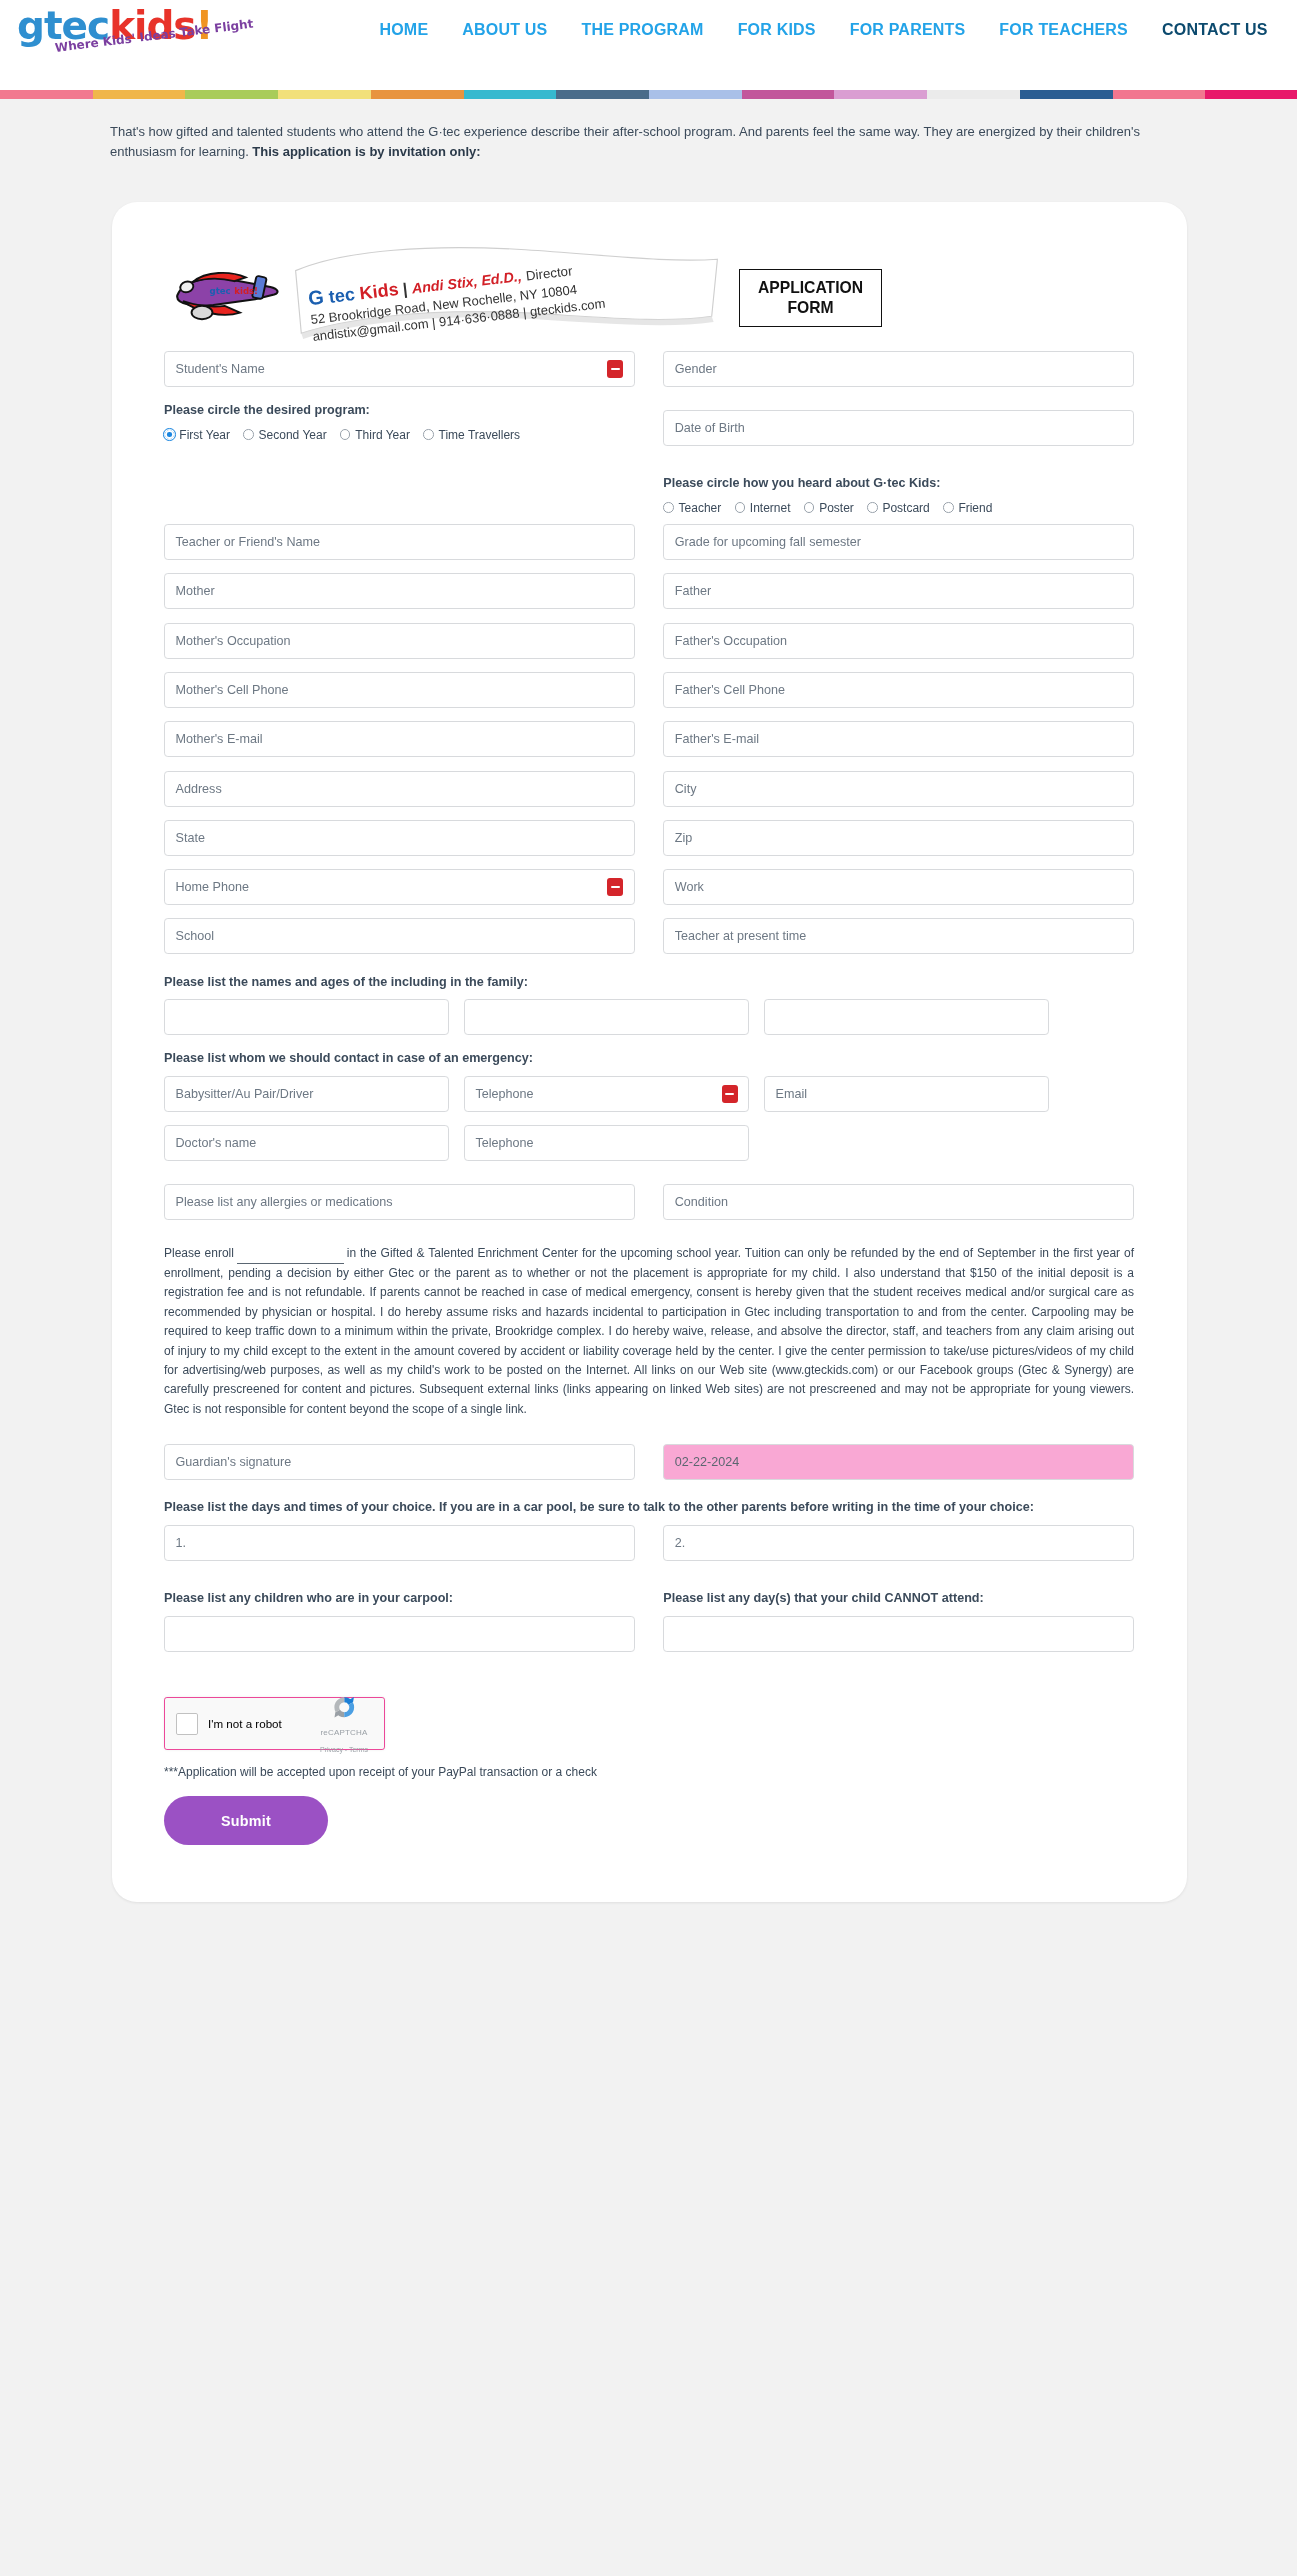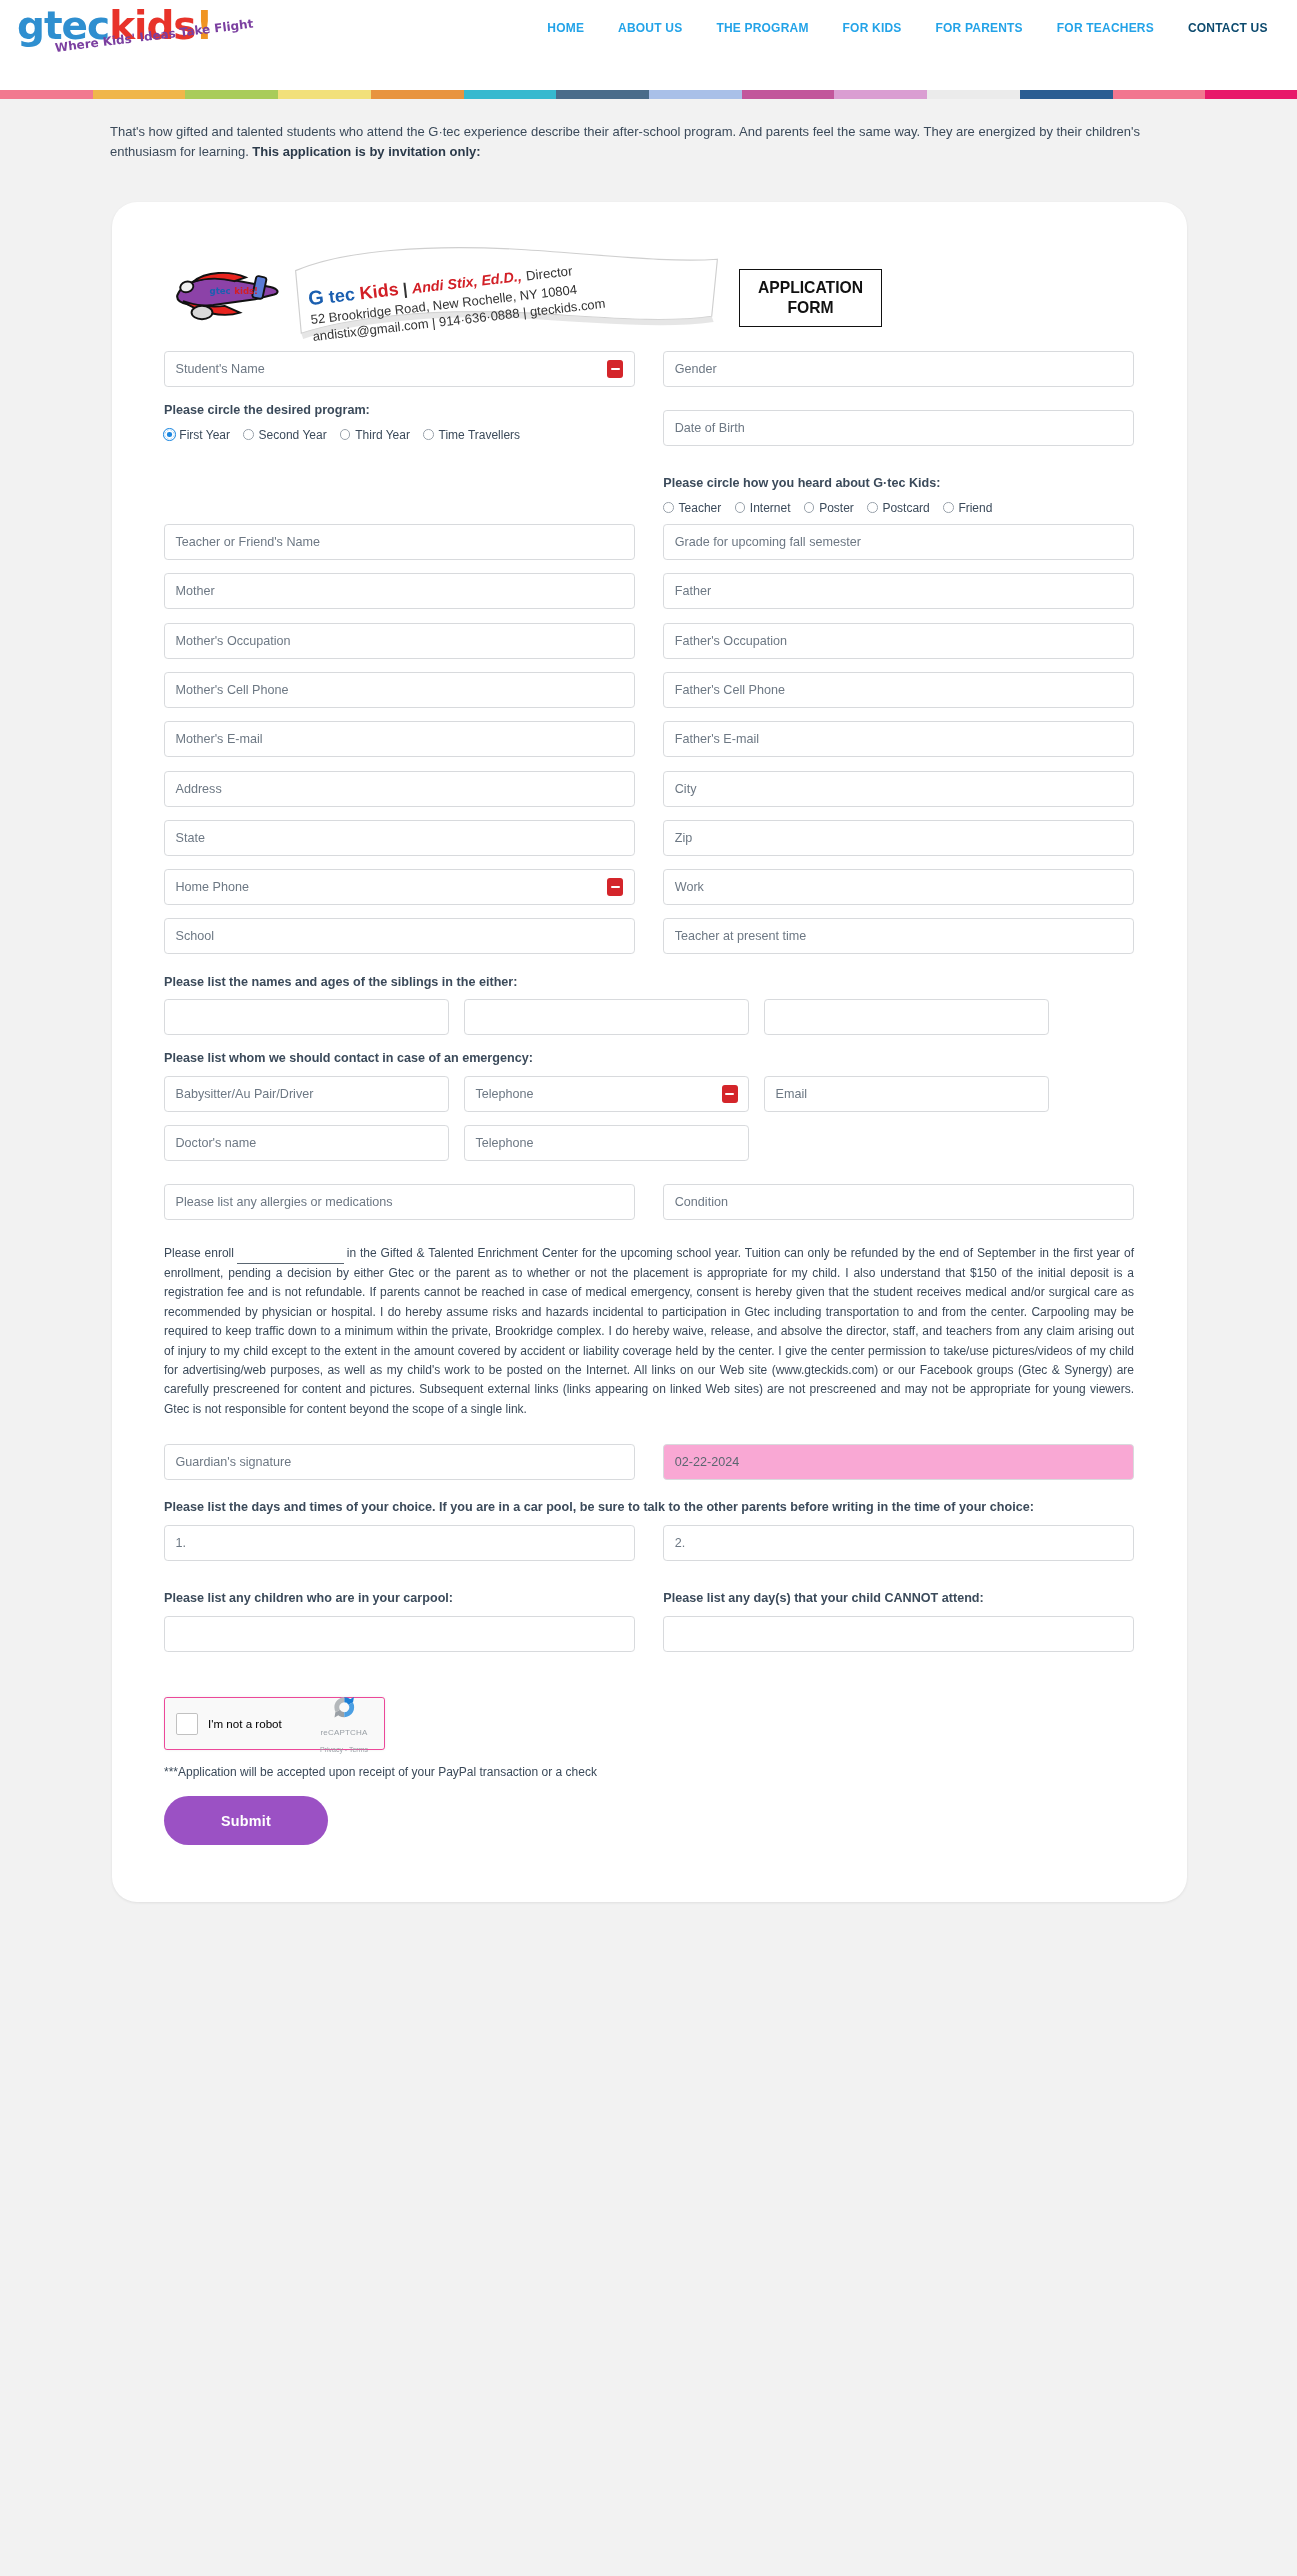--- a/index.html
+++ b/index.html
@@ -52,21 +52,21 @@
     right:13.3px;
     top:21px;
     display:flex;
     align-items:center;
     gap:0px;
   }
   .main-nav a{
     color:#23a3e8;
     font-family:"Liberation Sans", sans-serif;
     font-weight:bold;
-    font-size:12px;
+    font-size:16px;
     letter-spacing:0.2px;
     text-decoration:none;
     padding:0 17px;
     white-space:nowrap;
   }
 
   .stripe{
     display:flex;
     height:8.6px;
     width:1298px;
@@ -575,21 +575,21 @@
             </div>
           </div>
         <div class="colR">
             <div class="fld">
               <span class="ph">Teacher at present time</span>
             </div>
           </div>
       </div>
 
       
-      <div class="lbl">Please list the names and ages of the siblings in the either:</div>
+      <div class="lbl">Please list the names and ages of the including in the family:</div>
       <div class="tri">
         <div class="fld t1 blank">
             <span class="ph"></span>
           </div>
         <div class="fld t2 blank">
             <span class="ph"></span>
           </div>
         <div class="fld t3 blank">
             <span class="ph"></span>
           </div>

